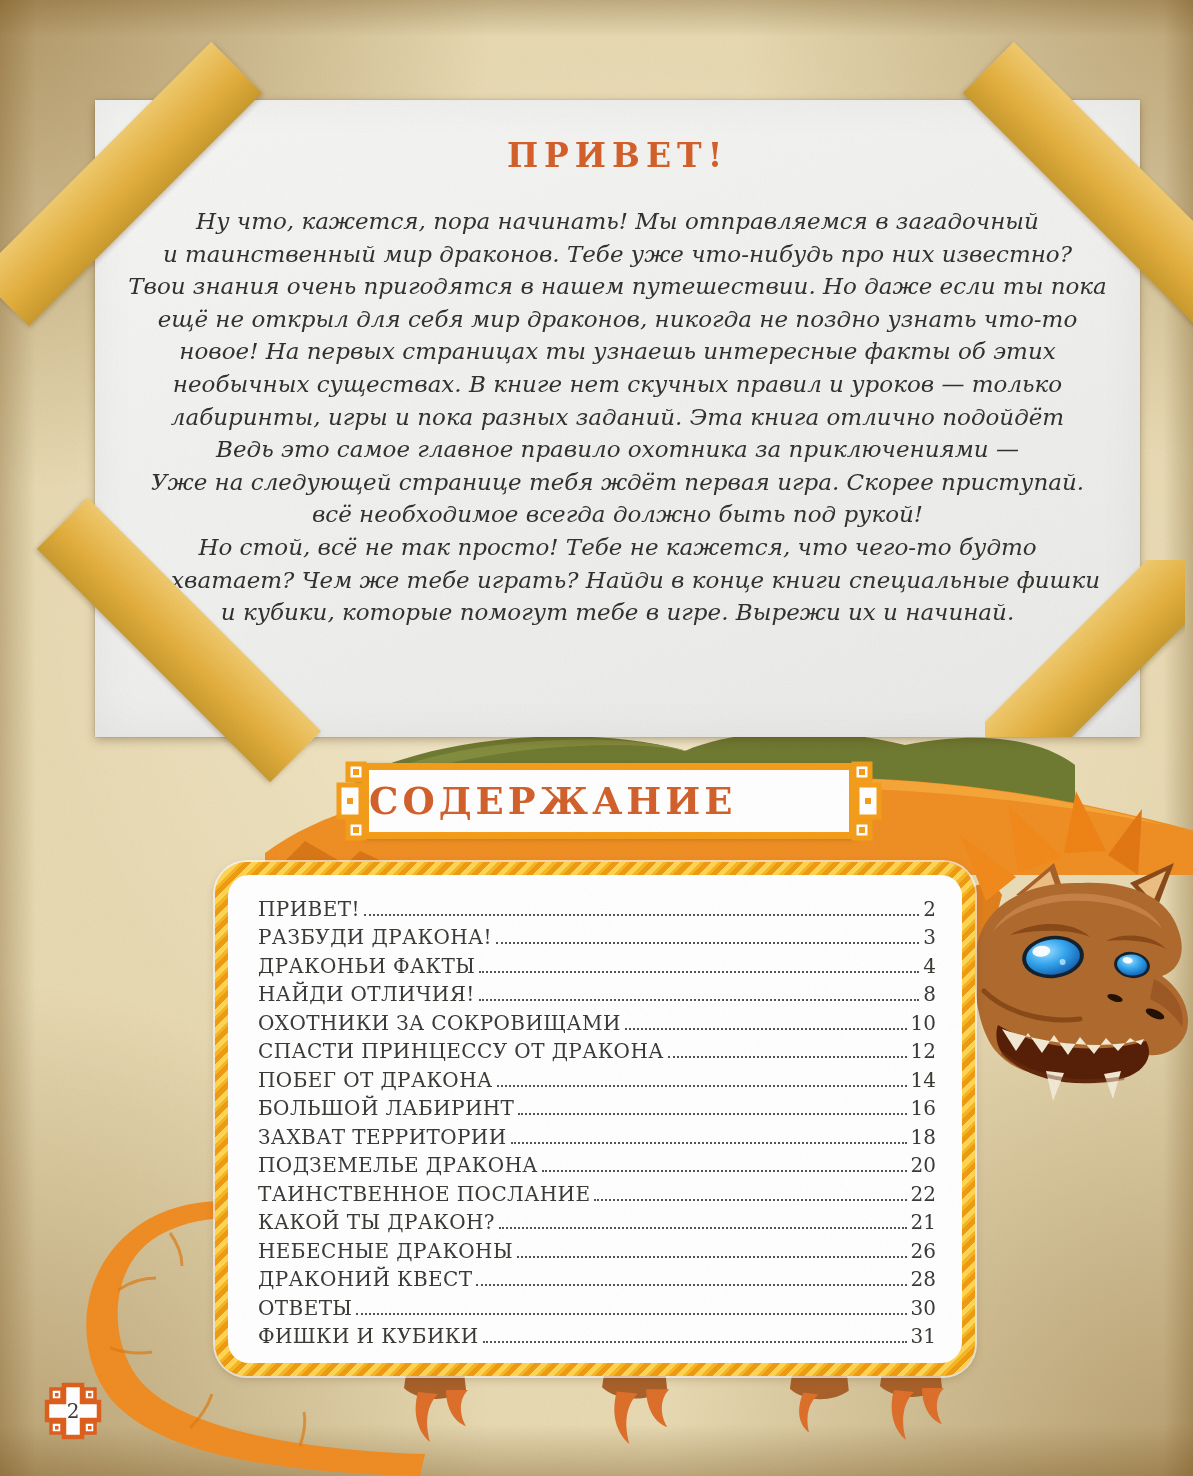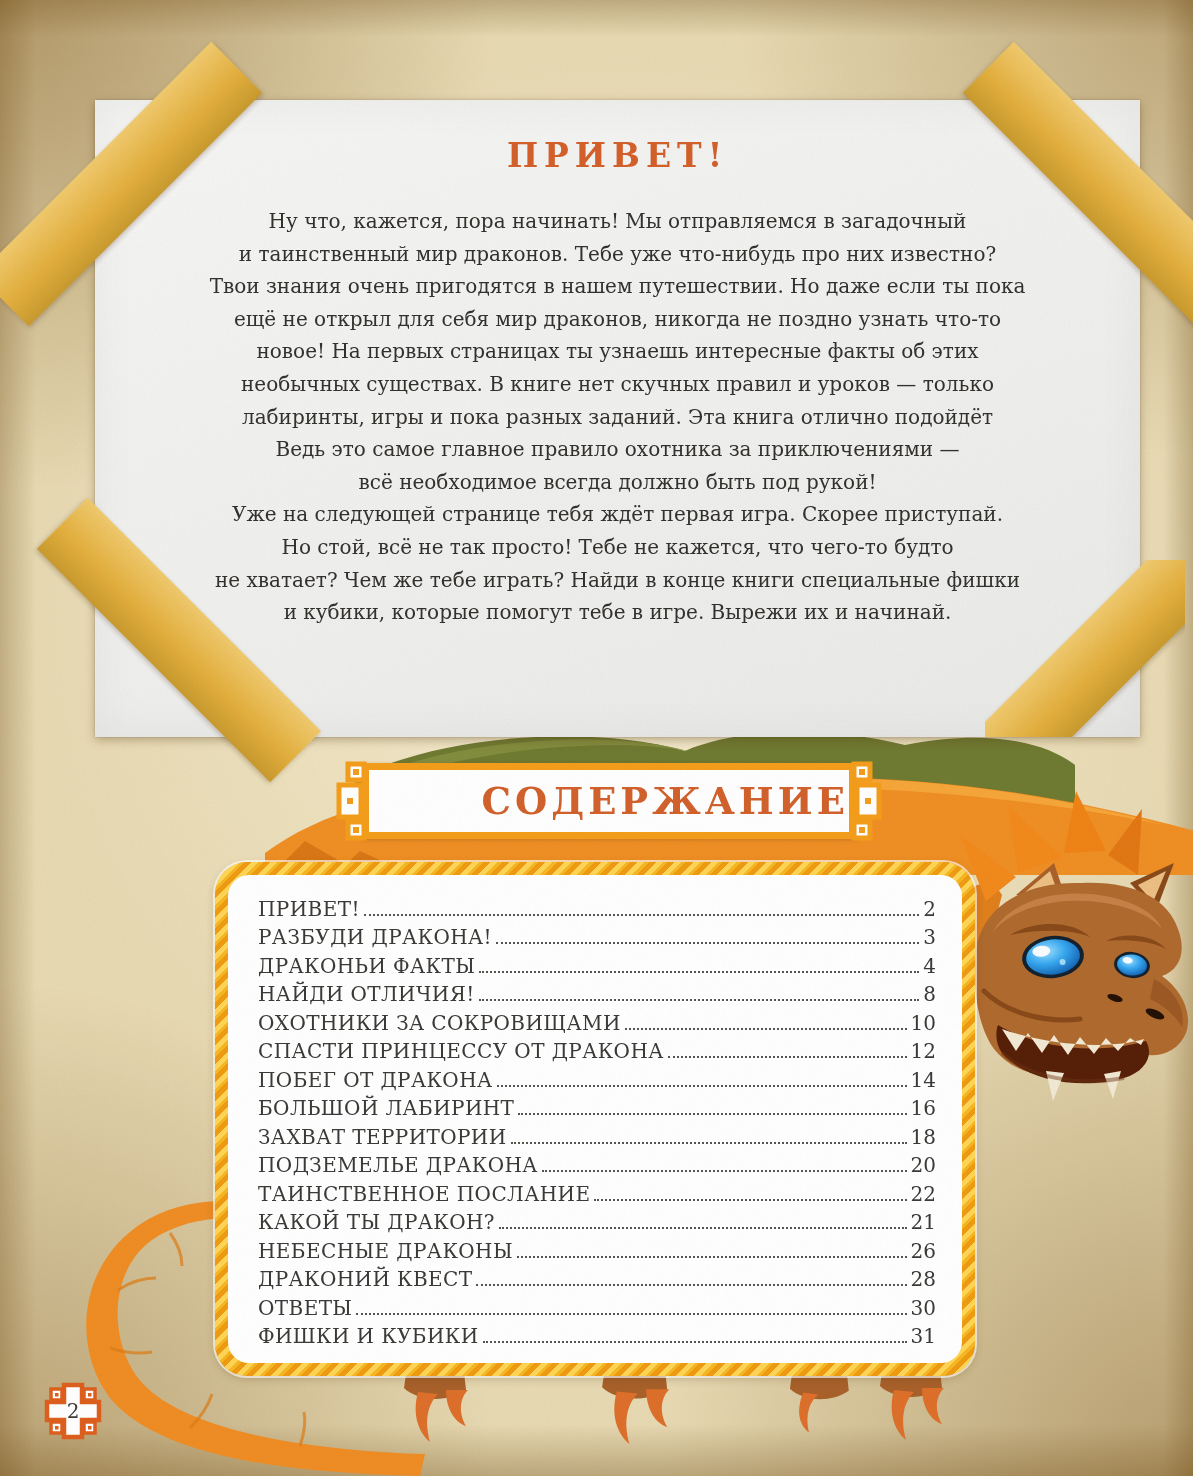--- a/index.html
+++ b/index.html
@@ -21,21 +21,21 @@
     position:absolute;left:95px;top:100px;width:1045px;height:637px;z-index:5;
     background:linear-gradient(160deg,#f5f5f4 0%,#efefee 55%,#e9e9e7 100%);
     box-shadow:0 3px 9px rgba(90,60,20,.35), 0 0 2px rgba(0,0,0,.18), inset 0 0 48px rgba(0,0,0,.05);
   }
   .card-title{
     margin-top:36px;text-align:center;font-size:33px;font-weight:600;
     letter-spacing:6px;color:#d4602a;
   }
   .paragraph{margin-top:30px;text-align:center;}
   .pline{
-    font-size:20px;line-height:32.6px;color:#33312e;
+    font-style:italic;font-size:23px;line-height:32.6px;color:#33312e;
     white-space:nowrap;
   }
   
   .ribbon{
     position:absolute;z-index:6;
     background:linear-gradient(to bottom,#f0ca6e 0%,#e2ae3c 60%,#c99a2e 100%);
     box-shadow:0 2px 5px rgba(80,50,10,.28);
   }
   .ribbon-tl{left:-45px;top:148px;width:330px;height:72px;transform:rotate(-45deg);}
   .ribbon-tr{left:940px;top:148px;width:330px;height:72px;transform:rotate(45deg);}
@@ -45,21 +45,21 @@
     background:linear-gradient(to bottom,#f0ca6e 0%,#e2ae3c 60%,#c99a2e 100%);
     box-shadow:0 2px 5px rgba(80,50,10,.28);}
   
   .wings{position:absolute;left:265px;top:723px;z-index:2;}
   .dragon-head{position:absolute;left:958px;top:783px;z-index:3;}
   .tail{position:absolute;left:40px;top:1178px;z-index:4;}
   
   .banner{
     position:absolute;left:362px;top:763px;width:494px;height:76px;z-index:7;
     background:#fff;border:7px solid #f49d1b;box-sizing:border-box;
-    display:flex;align-items:center;justify-content:flex-end;
+    display:flex;align-items:center;justify-content:flex-start;
     box-shadow:0 1px 4px rgba(90,60,20,.25);
   }
   .banner-title{
     font-size:37px;font-weight:600;letter-spacing:4px;color:#d2612c;white-space:nowrap;
   }
   .orn{position:absolute;top:50%;transform:translateY(-50%);}
   .orn-left{left:-33px;}
   .orn-right{right:-33px;transform:translateY(-50%) scaleX(-1);}
   
   .toc-outer{
@@ -196,23 +196,23 @@
 
         <div class="pline">новое! На первых страницах ты узнаешь интересные факты об этих</div>
 
         <div class="pline">необычных существах. В книге нет скучных правил и уроков  —  только</div>
 
         <div class="pline">лабиринты, игры и пока разных заданий. Эта книга отлично подойдёт</div>
 
 
         <div class="pline">Ведь это самое главное правило охотника за приключениями —</div>
 
+        <div class="pline">Уже на следующей странице тебя ждёт первая игра. Скорее приступай.</div>
+
         <div class="pline">всё необходимое всегда должно быть под рукой!</div>
-
-        <div class="pline">Уже на следующей странице тебя ждёт первая игра. Скорее приступай.</div>
 
         <div class="pline">Но стой, всё не так просто! Тебе не кажется, что чего-то будто</div>
 
         <div class="pline">не хватает? Чем же тебе играть? Найди в конце книги специальные фишки</div>
 
         <div class="pline">и кубики, которые помогут тебе в игре. Вырежи их и начинай.</div>
       </div>
   </div>
   <div class="ribbon ribbon-tl"></div>
   <div class="ribbon ribbon-tr"></div>

